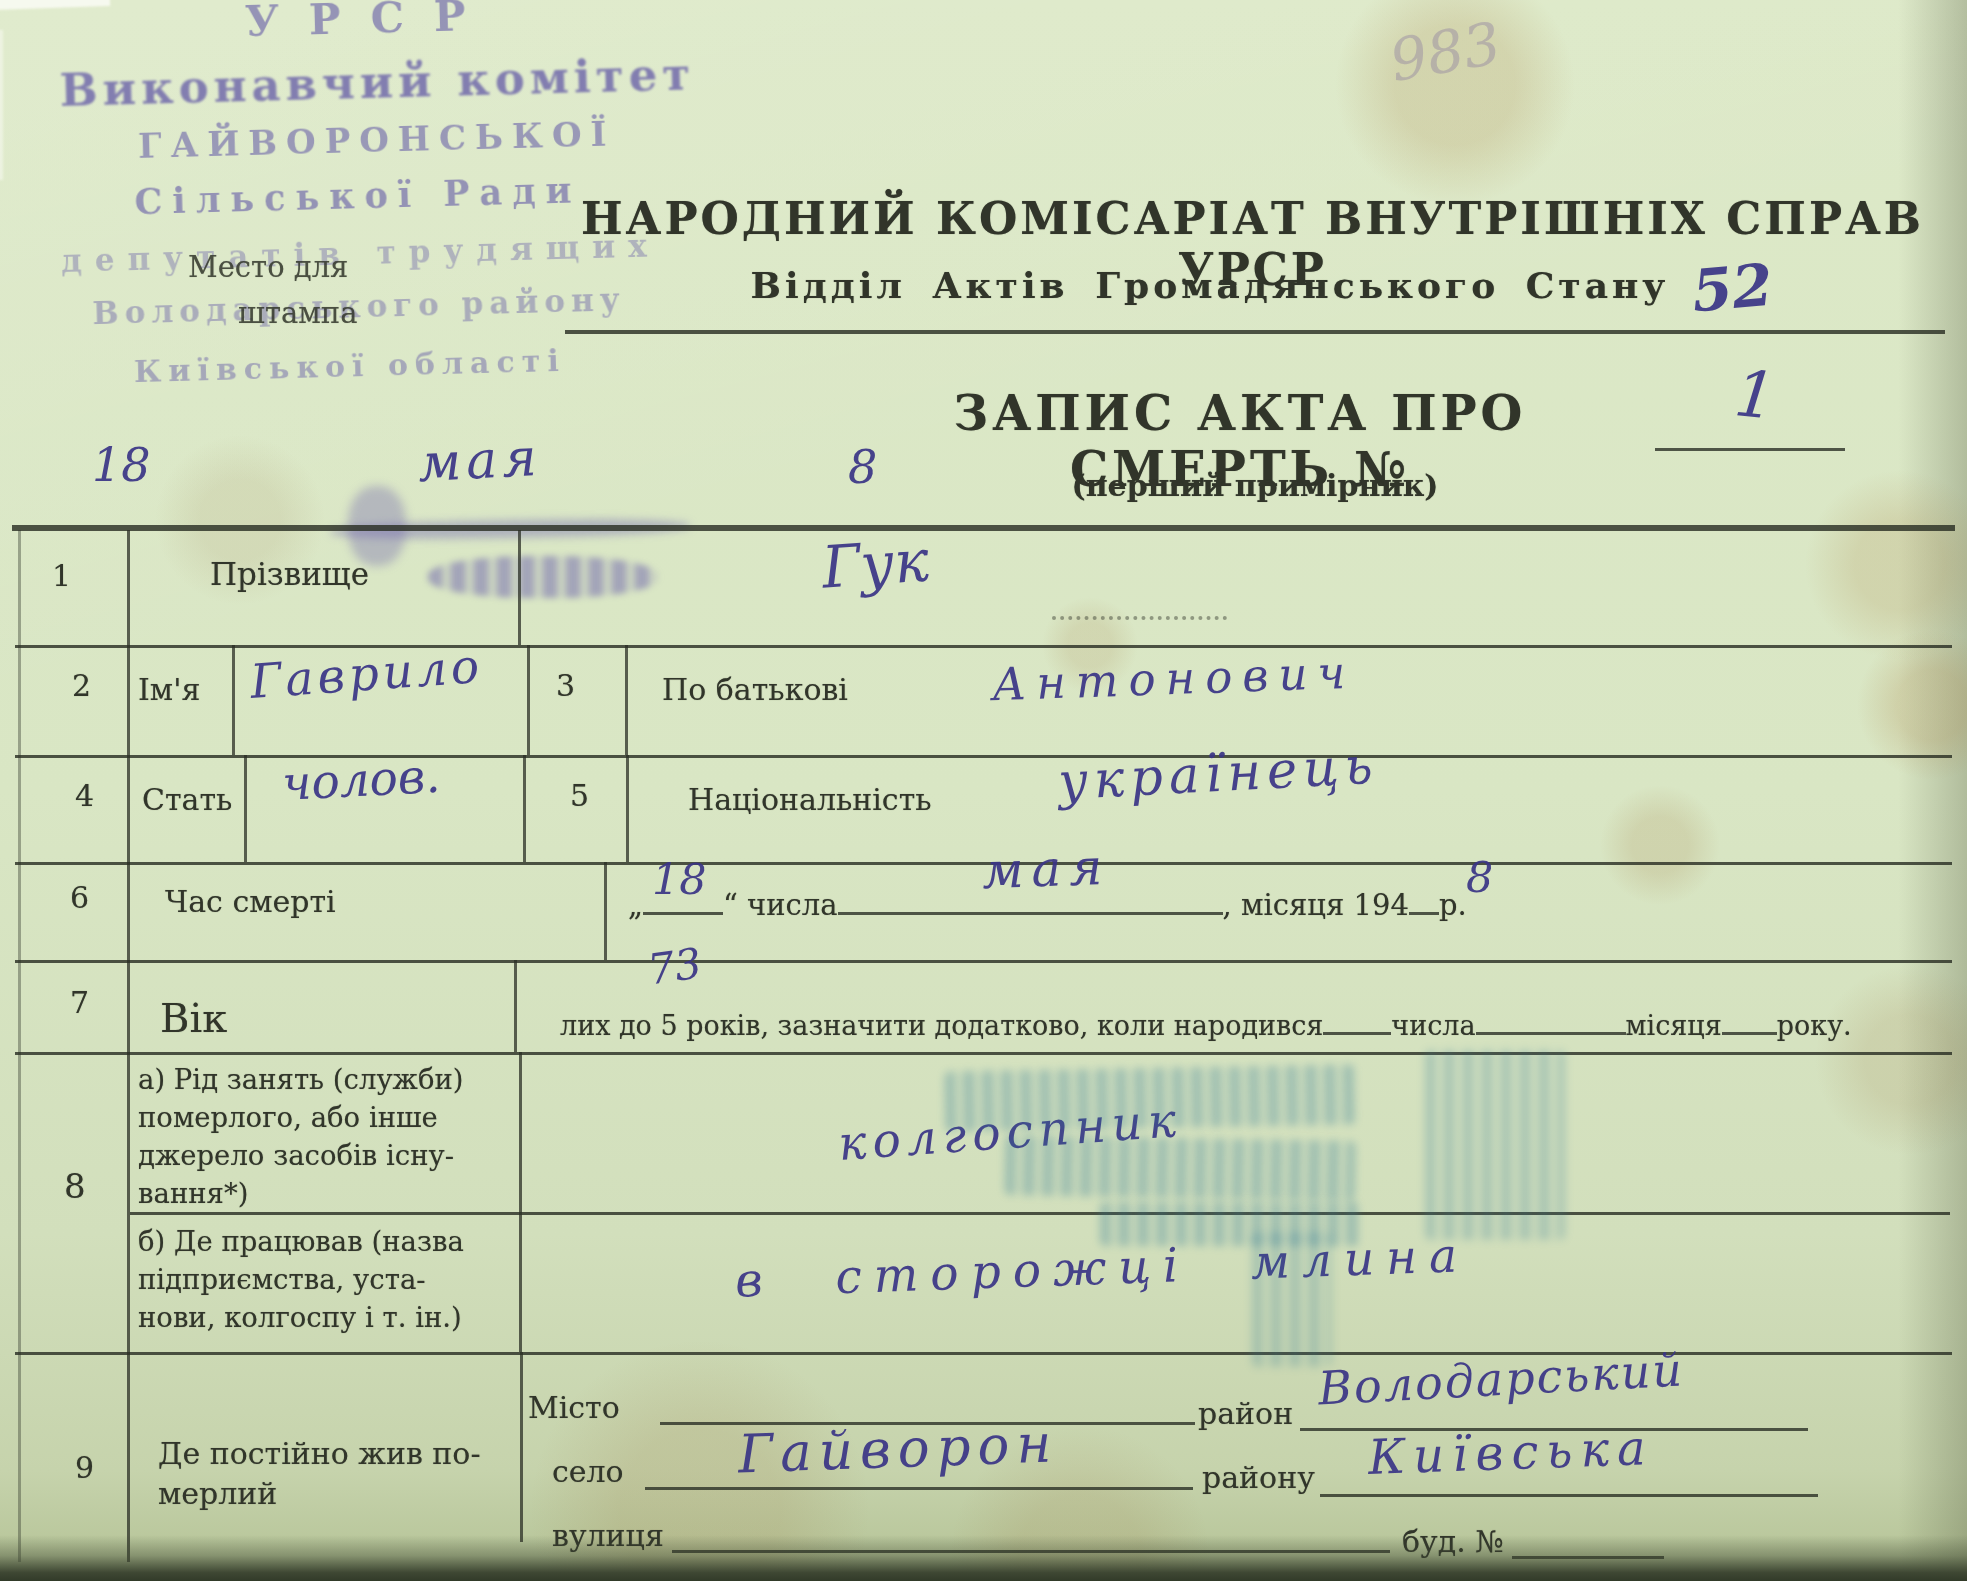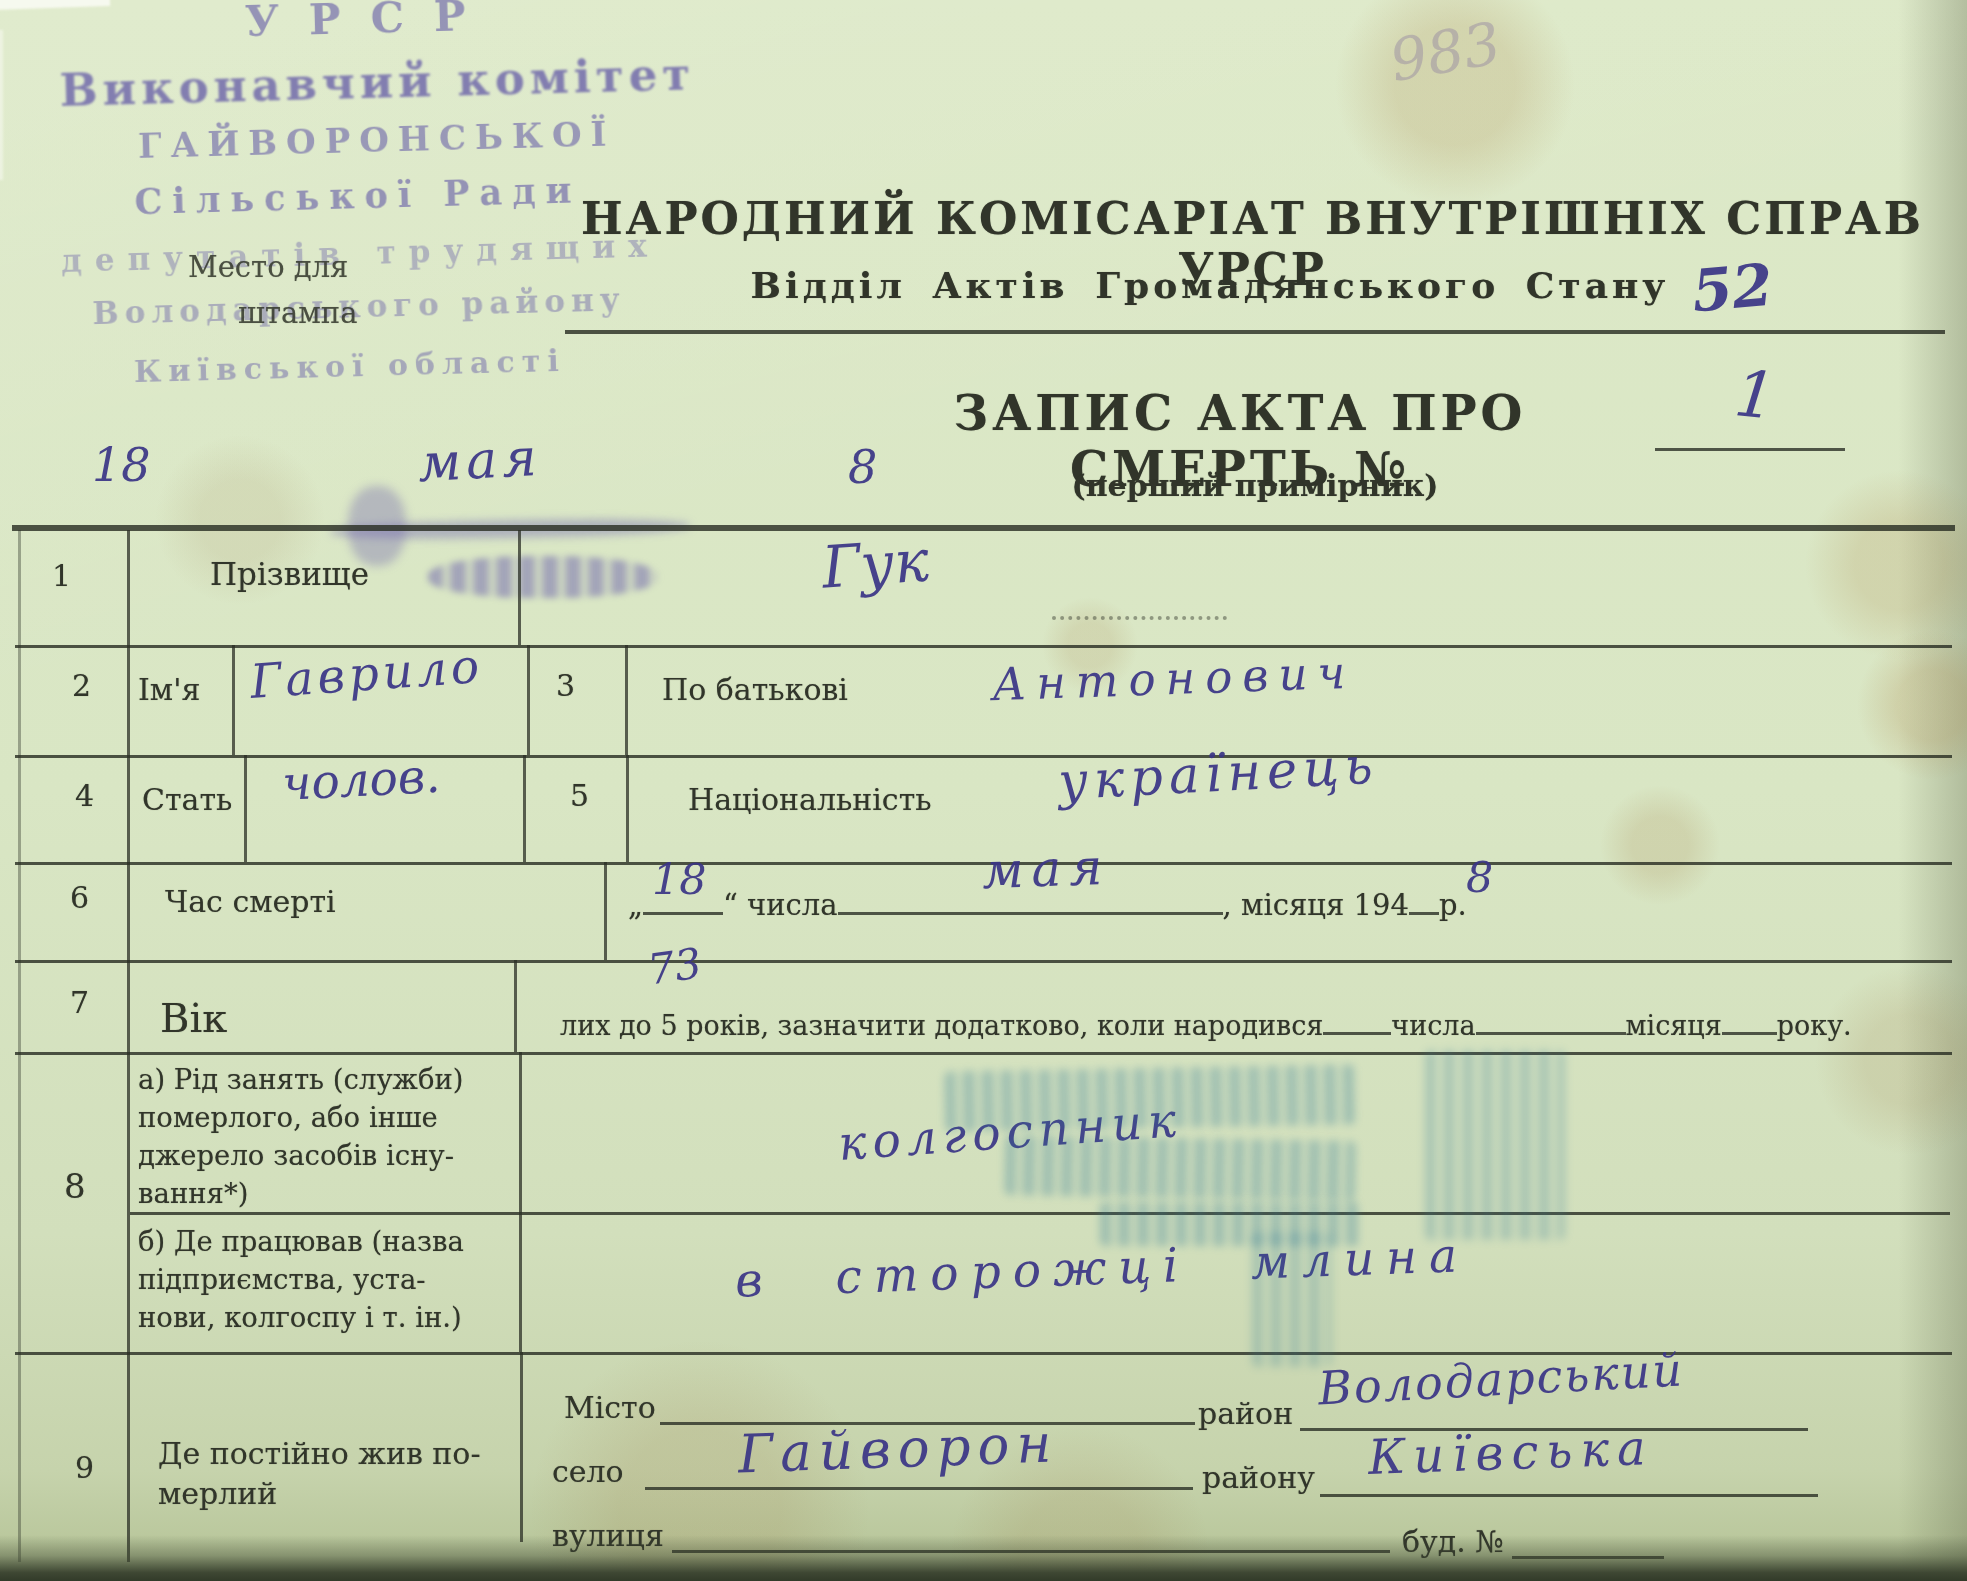--- a/index.html
+++ b/index.html
@@ -169,21 +169,21 @@
   <div class="bluestamp" style="left:945px; top:1068px; width:410px; height:60px; transform:rotate(-1deg);"></div>
   <div class="bluestamp" style="left:1005px; top:1138px; width:350px; height:60px; transform:rotate(1deg);"></div>
   <div class="bluestamp" style="left:1100px; top:1202px; width:260px; height:44px;"></div>
   <div class="bluestamp" style="left:1425px; top:1050px; width:140px; height:190px; opacity:.5;"></div>
   <div class="bluestamp" style="left:1252px; top:1232px; width:80px; height:135px; opacity:.5;"></div>
 
   <div class="abs printed" style="left:75px; top:1450px; font-size:30px;">9</div>
   <div class="abs printed prewrap" style="left:158px; top:1434px; width:350px; font-size:30px; line-height:40px;">Де постійно жив по-
 мерлий</div>
 
-  <div class="abs printed" style="left:564px; top:1390px; font-size:30px;">Місто</div>
+  <div class="abs printed" style="left:528px; top:1390px; font-size:30px;">Місто</div>
   <div class="uline" style="left:660px; top:1422px; width:535px;"></div>
   <div class="abs printed" style="left:1198px; top:1396px; font-size:30px;">район</div>
   <div class="uline" style="left:1300px; top:1428px; width:508px;"></div>
   <div class="abs hw" style="left:1318px; top:1352px; font-size:46px; letter-spacing:2px; transform:rotate(-3deg);">Володарський</div>
 
   <div class="abs printed" style="left:552px; top:1454px; font-size:30px;">село</div>
   <div class="uline" style="left:645px; top:1487px; width:548px;"></div>
   <div class="abs hw" style="left:738px; top:1418px; font-size:53px; letter-spacing:7px; transform:rotate(-2deg);">Гайворон</div>
   <div class="abs printed" style="left:1202px; top:1460px; font-size:30px;">району</div>
   <div class="uline" style="left:1320px; top:1494px; width:498px;"></div>

